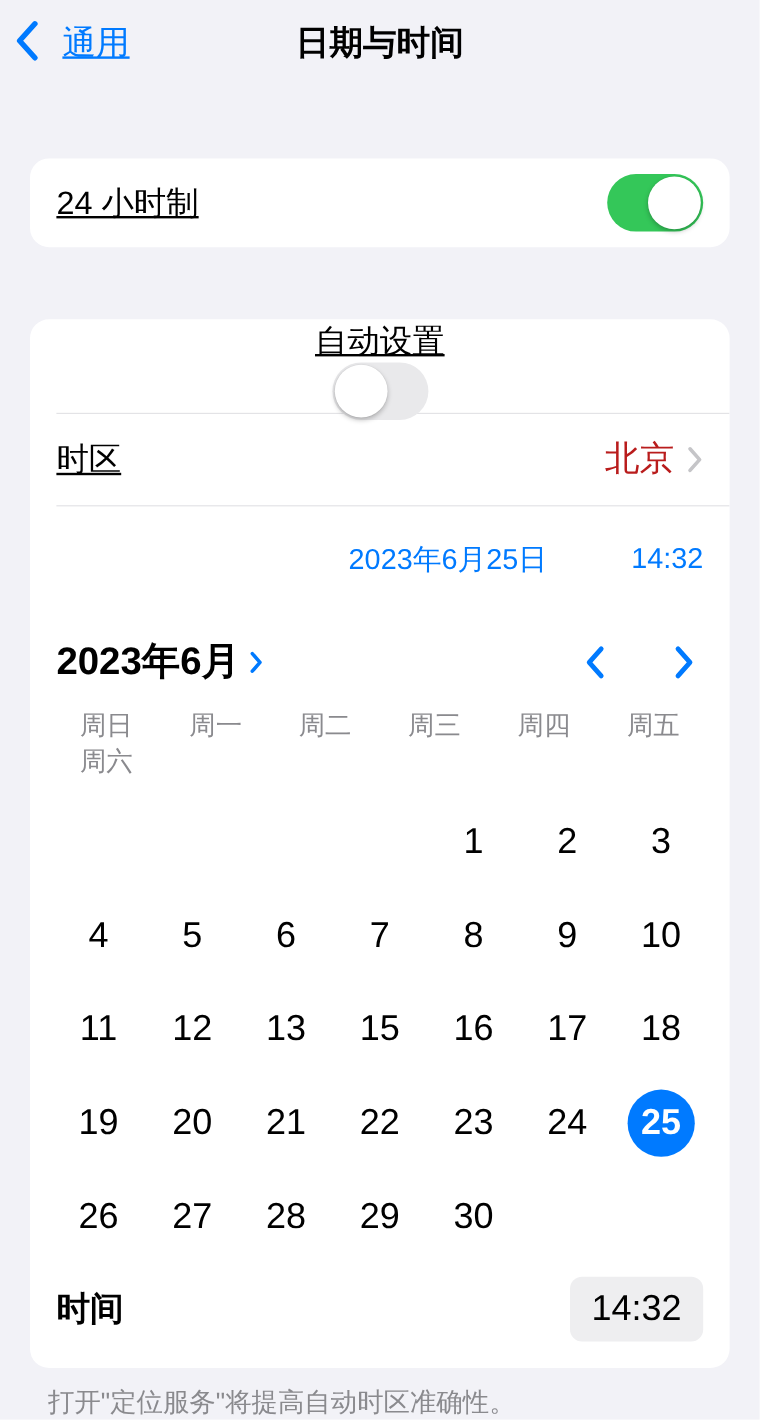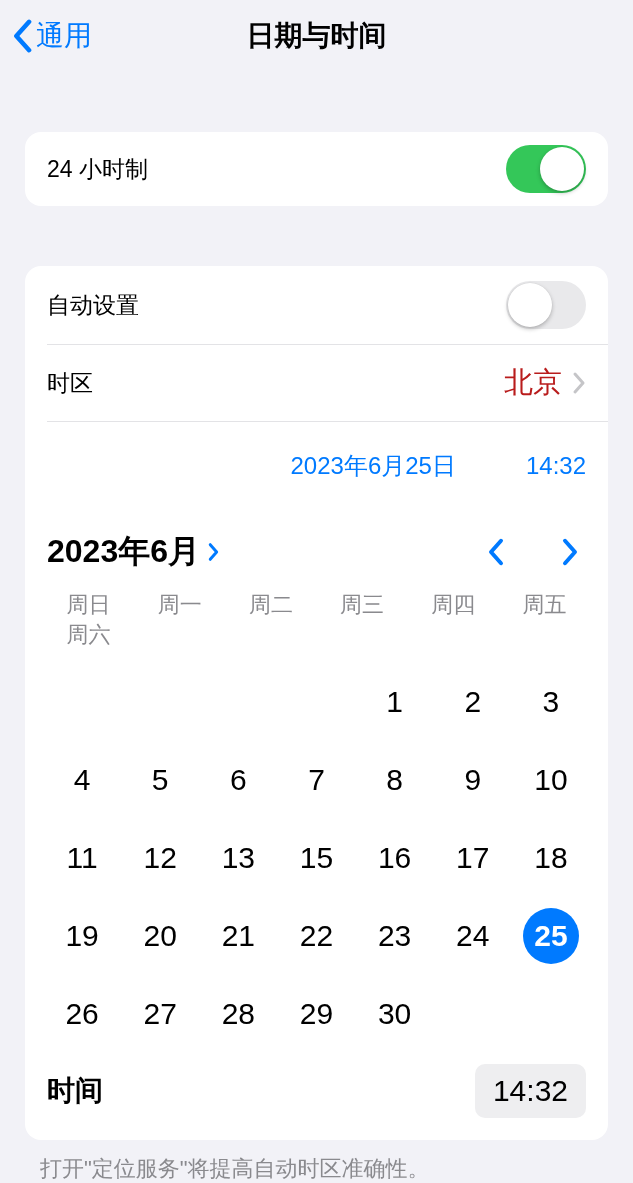--- a/index.html
+++ b/index.html
@@ -14,24 +14,25 @@
     
     .navbar {
       height: 72px;
       display: flex;
       align-items: center;
       position: relative;
       padding: 0 12px;
     }
     .back-button {
       display: flex;
-      align-items: center;
+      align-items: flex-start;
       color: #007aff;
       font-size: 28px;
-      gap: 4px;
+      gap: 20px;
+      text-decoration: underline;
     }
     .back-chevron svg { display: block; }
     .nav-title {
       position: absolute;
       left: 0; right: 0;
       text-align: center;
       font-size: 28px;
       font-weight: 600;
       pointer-events: none;
     }
@@ -48,42 +49,42 @@
       display: flex;
       align-items: center;
       padding: 0 22px;
     }
     .row-sep {
       border-top: 1px solid #e3e3e6;
       margin-left: 22px;
     }
     
     .row-24h { height: 74px; }
-    .row-label { font-size: 23px; flex: 1; }
+    .row-label { font-size: 27px; flex: 1; text-decoration: underline; }
     
     .switch {
       width: 80px; height: 48px;
       border-radius: 24px;
       position: relative;
       flex: 0 0 auto;
     }
     .switch.on { background: #34c759; }
     .switch.off { background: #e9e9eb; }
     .switch .knob {
       position: absolute;
       top: 2px;
       width: 44px; height: 44px;
       background: #fff;
       border-radius: 50%;
       box-shadow: 0 2px 4px rgba(0,0,0,0.25), 0 0 0 0.5px rgba(0,0,0,0.04);
     }
     .switch.on .knob { right: 2px; }
     .switch.off .knob { left: 2px; }
     
-    .row-autoset { height: 78px; }
+    .row-autoset { height: 78px; flex-direction: column; }
     
     .row-timezone { height: 76px; }
     .row-timezone .value {
       color: #b91c1c;
       font-size: 29px;
       margin-right: 10px;
     }
     .chevron-right svg { display: block; }
     
     .row-datetime {

